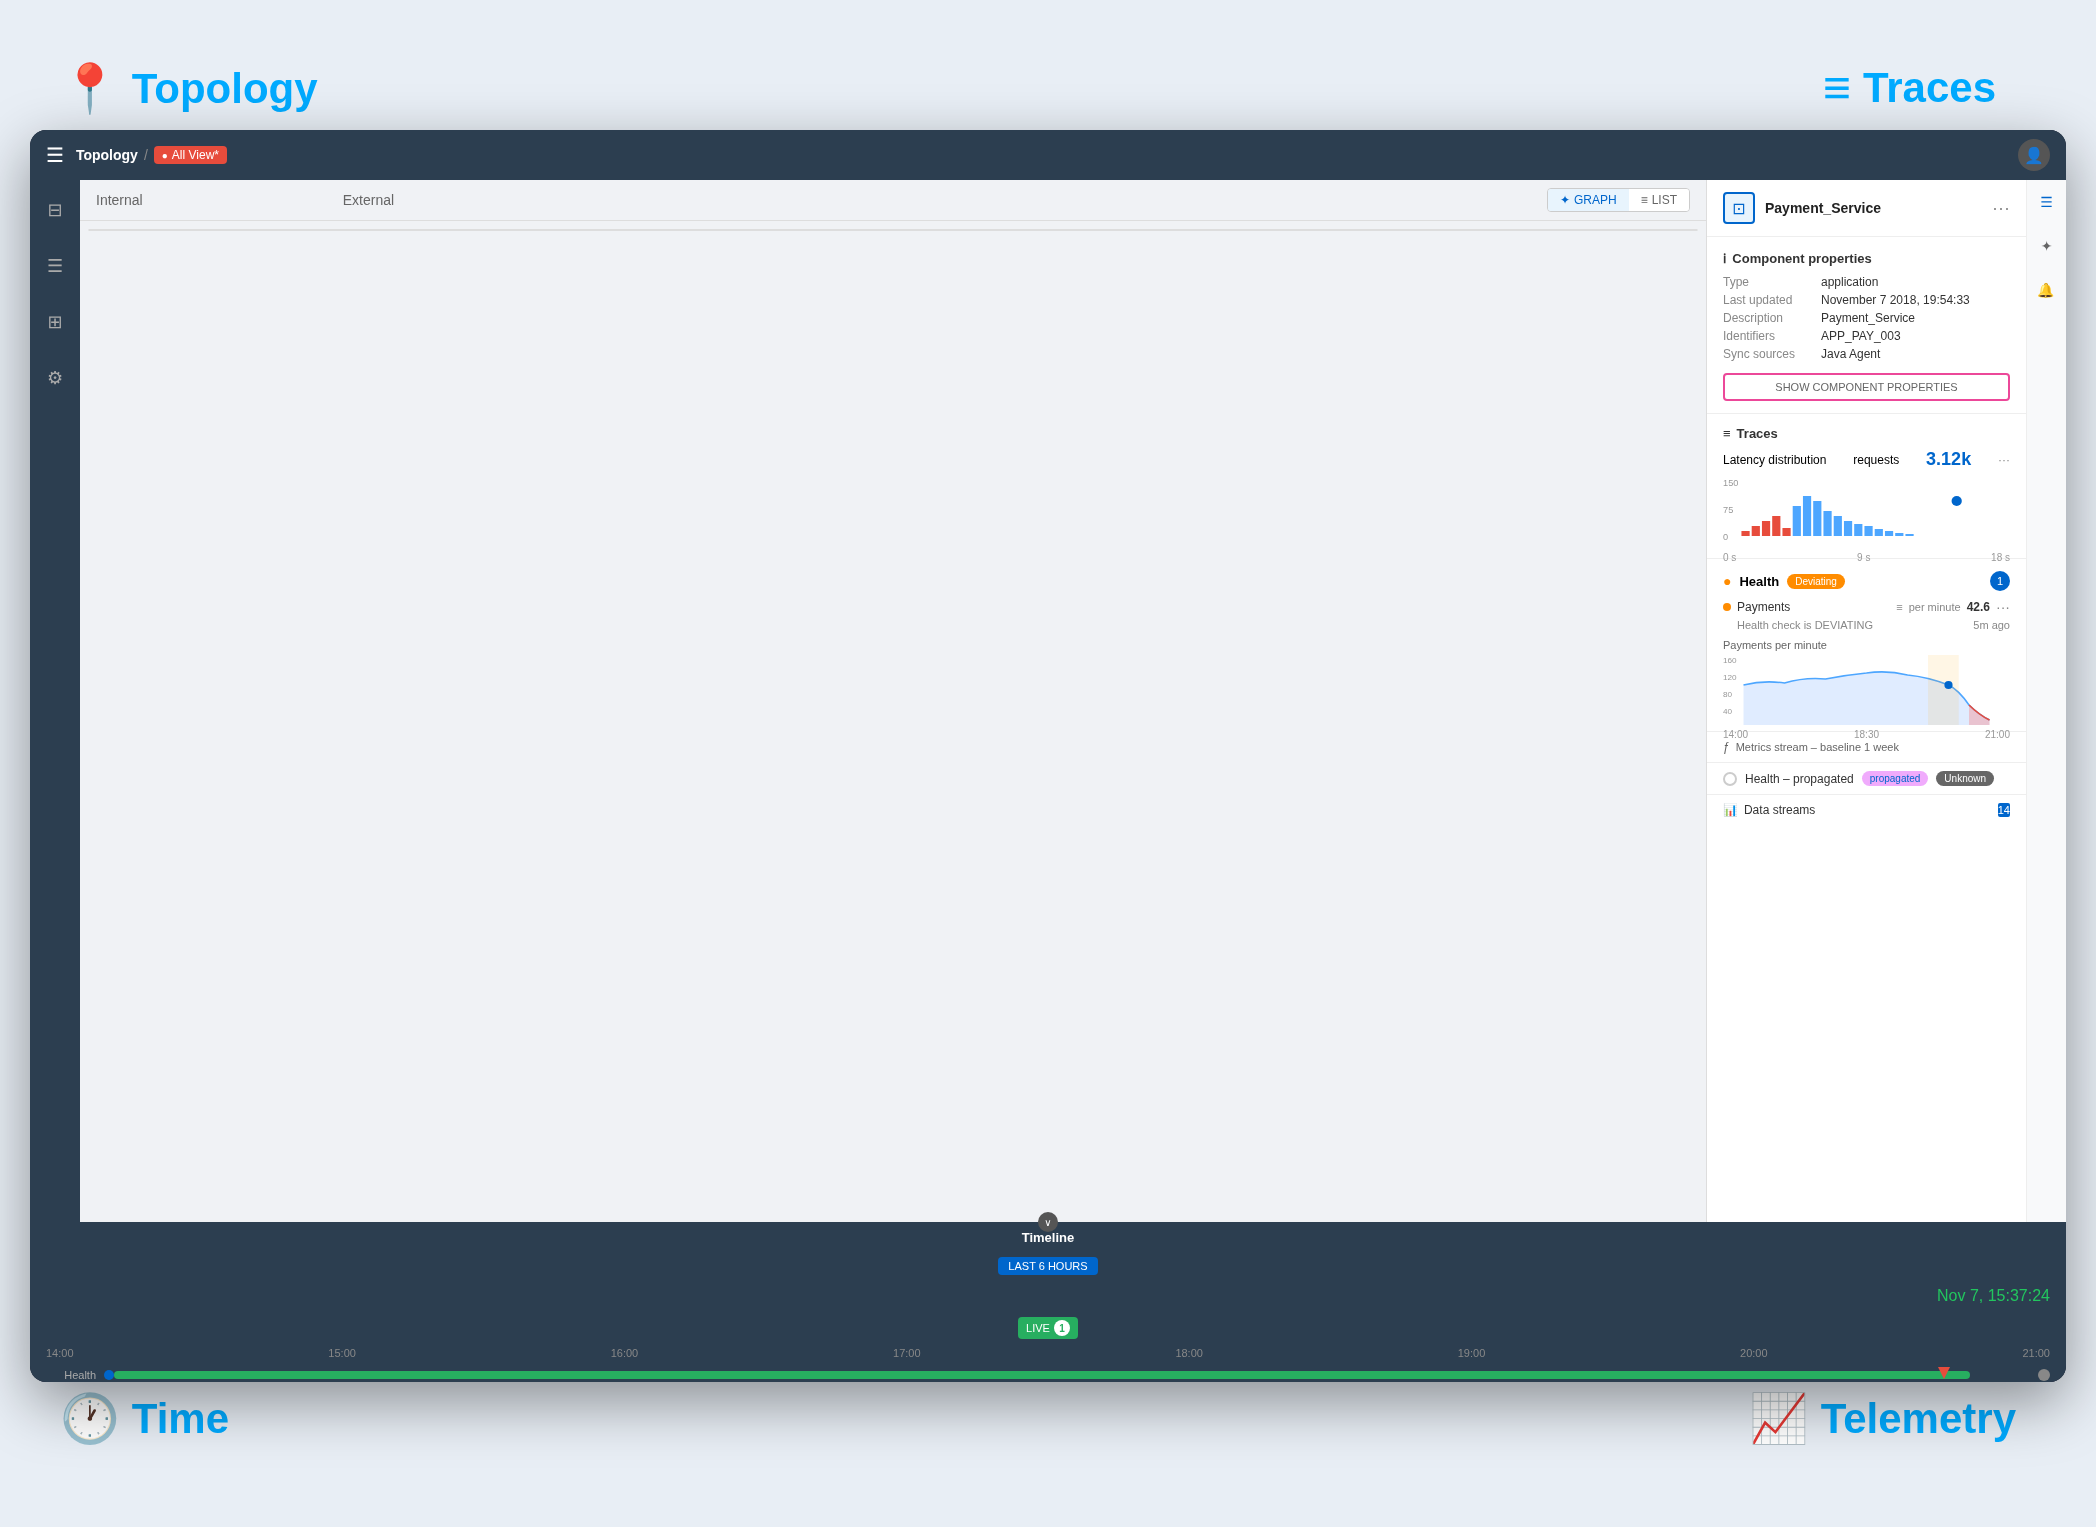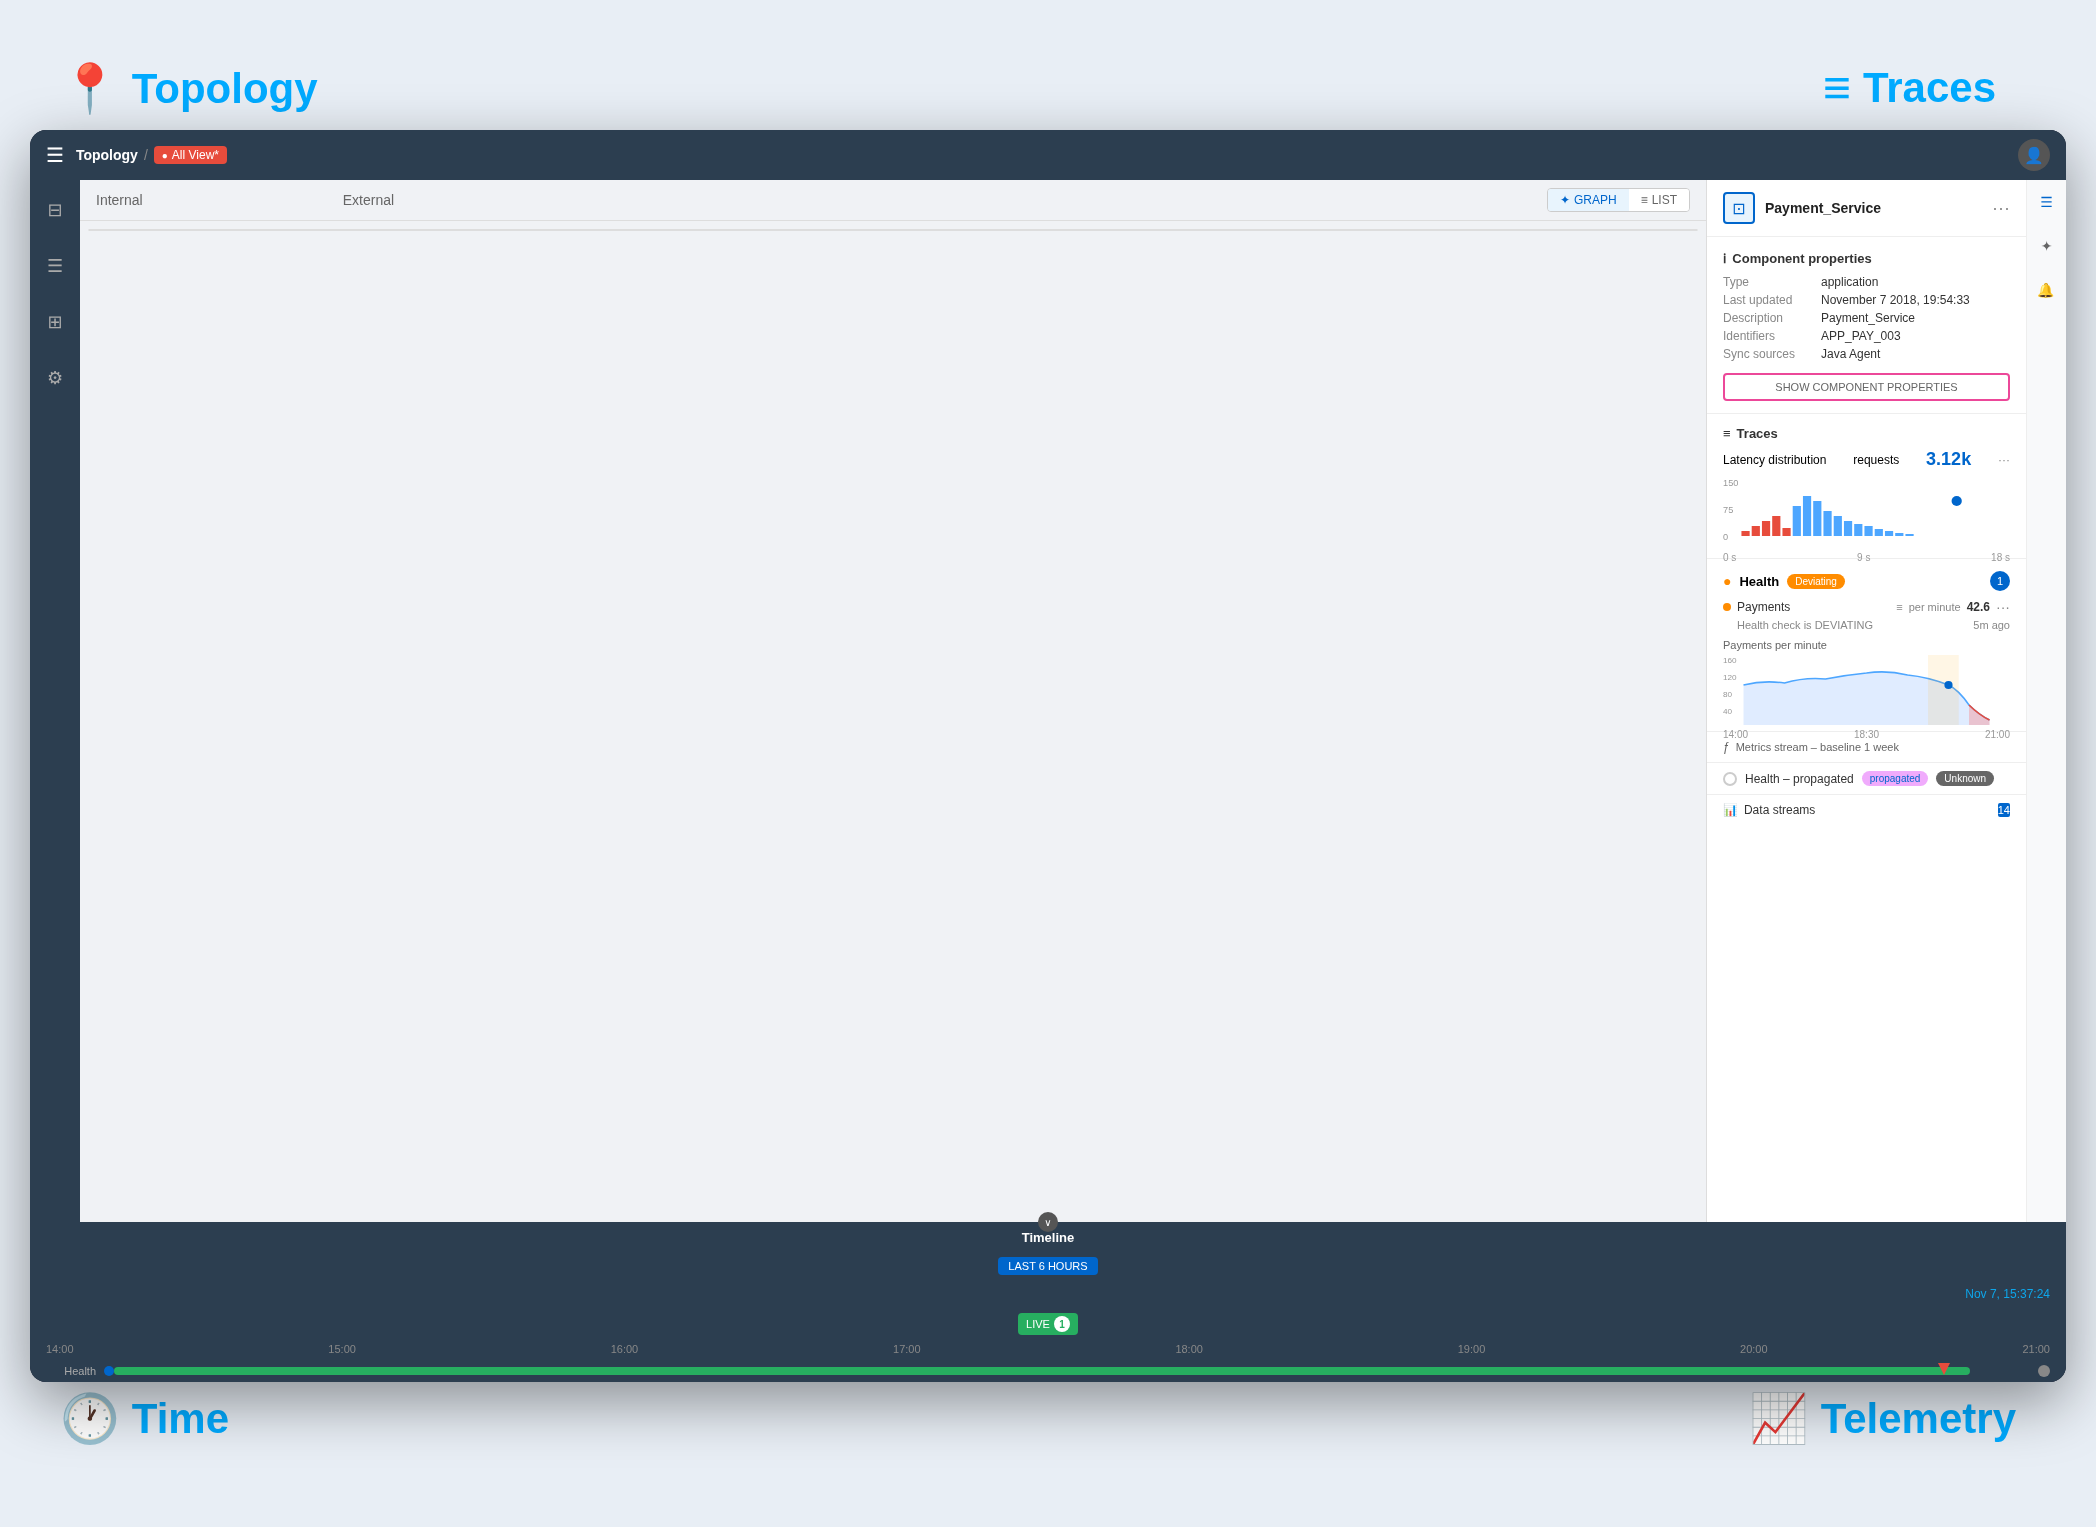--- a/index.html
+++ b/index.html
@@ -472,22 +472,22 @@
     .timeline-label { color: #fff; font-size: 13px; font-weight: 600; }
     .last-6h-badge {
       background: #0066cc;
       color: #fff;
       font-size: 11px;
       padding: 3px 10px;
       border-radius: 4px;
     }
     .timeline-date {
       margin-left: auto;
-      color: #0ea5e9;
-      font-size: 12px;
+      color: #22c55e;
+      font-size: 16px;
     }
     .live-badge {
       background: #27ae60;
       color: #fff;
       font-size: 11px;
       padding: 3px 8px;
       border-radius: 4px;
       display: flex;
       align-items: center;
       gap: 4px;

